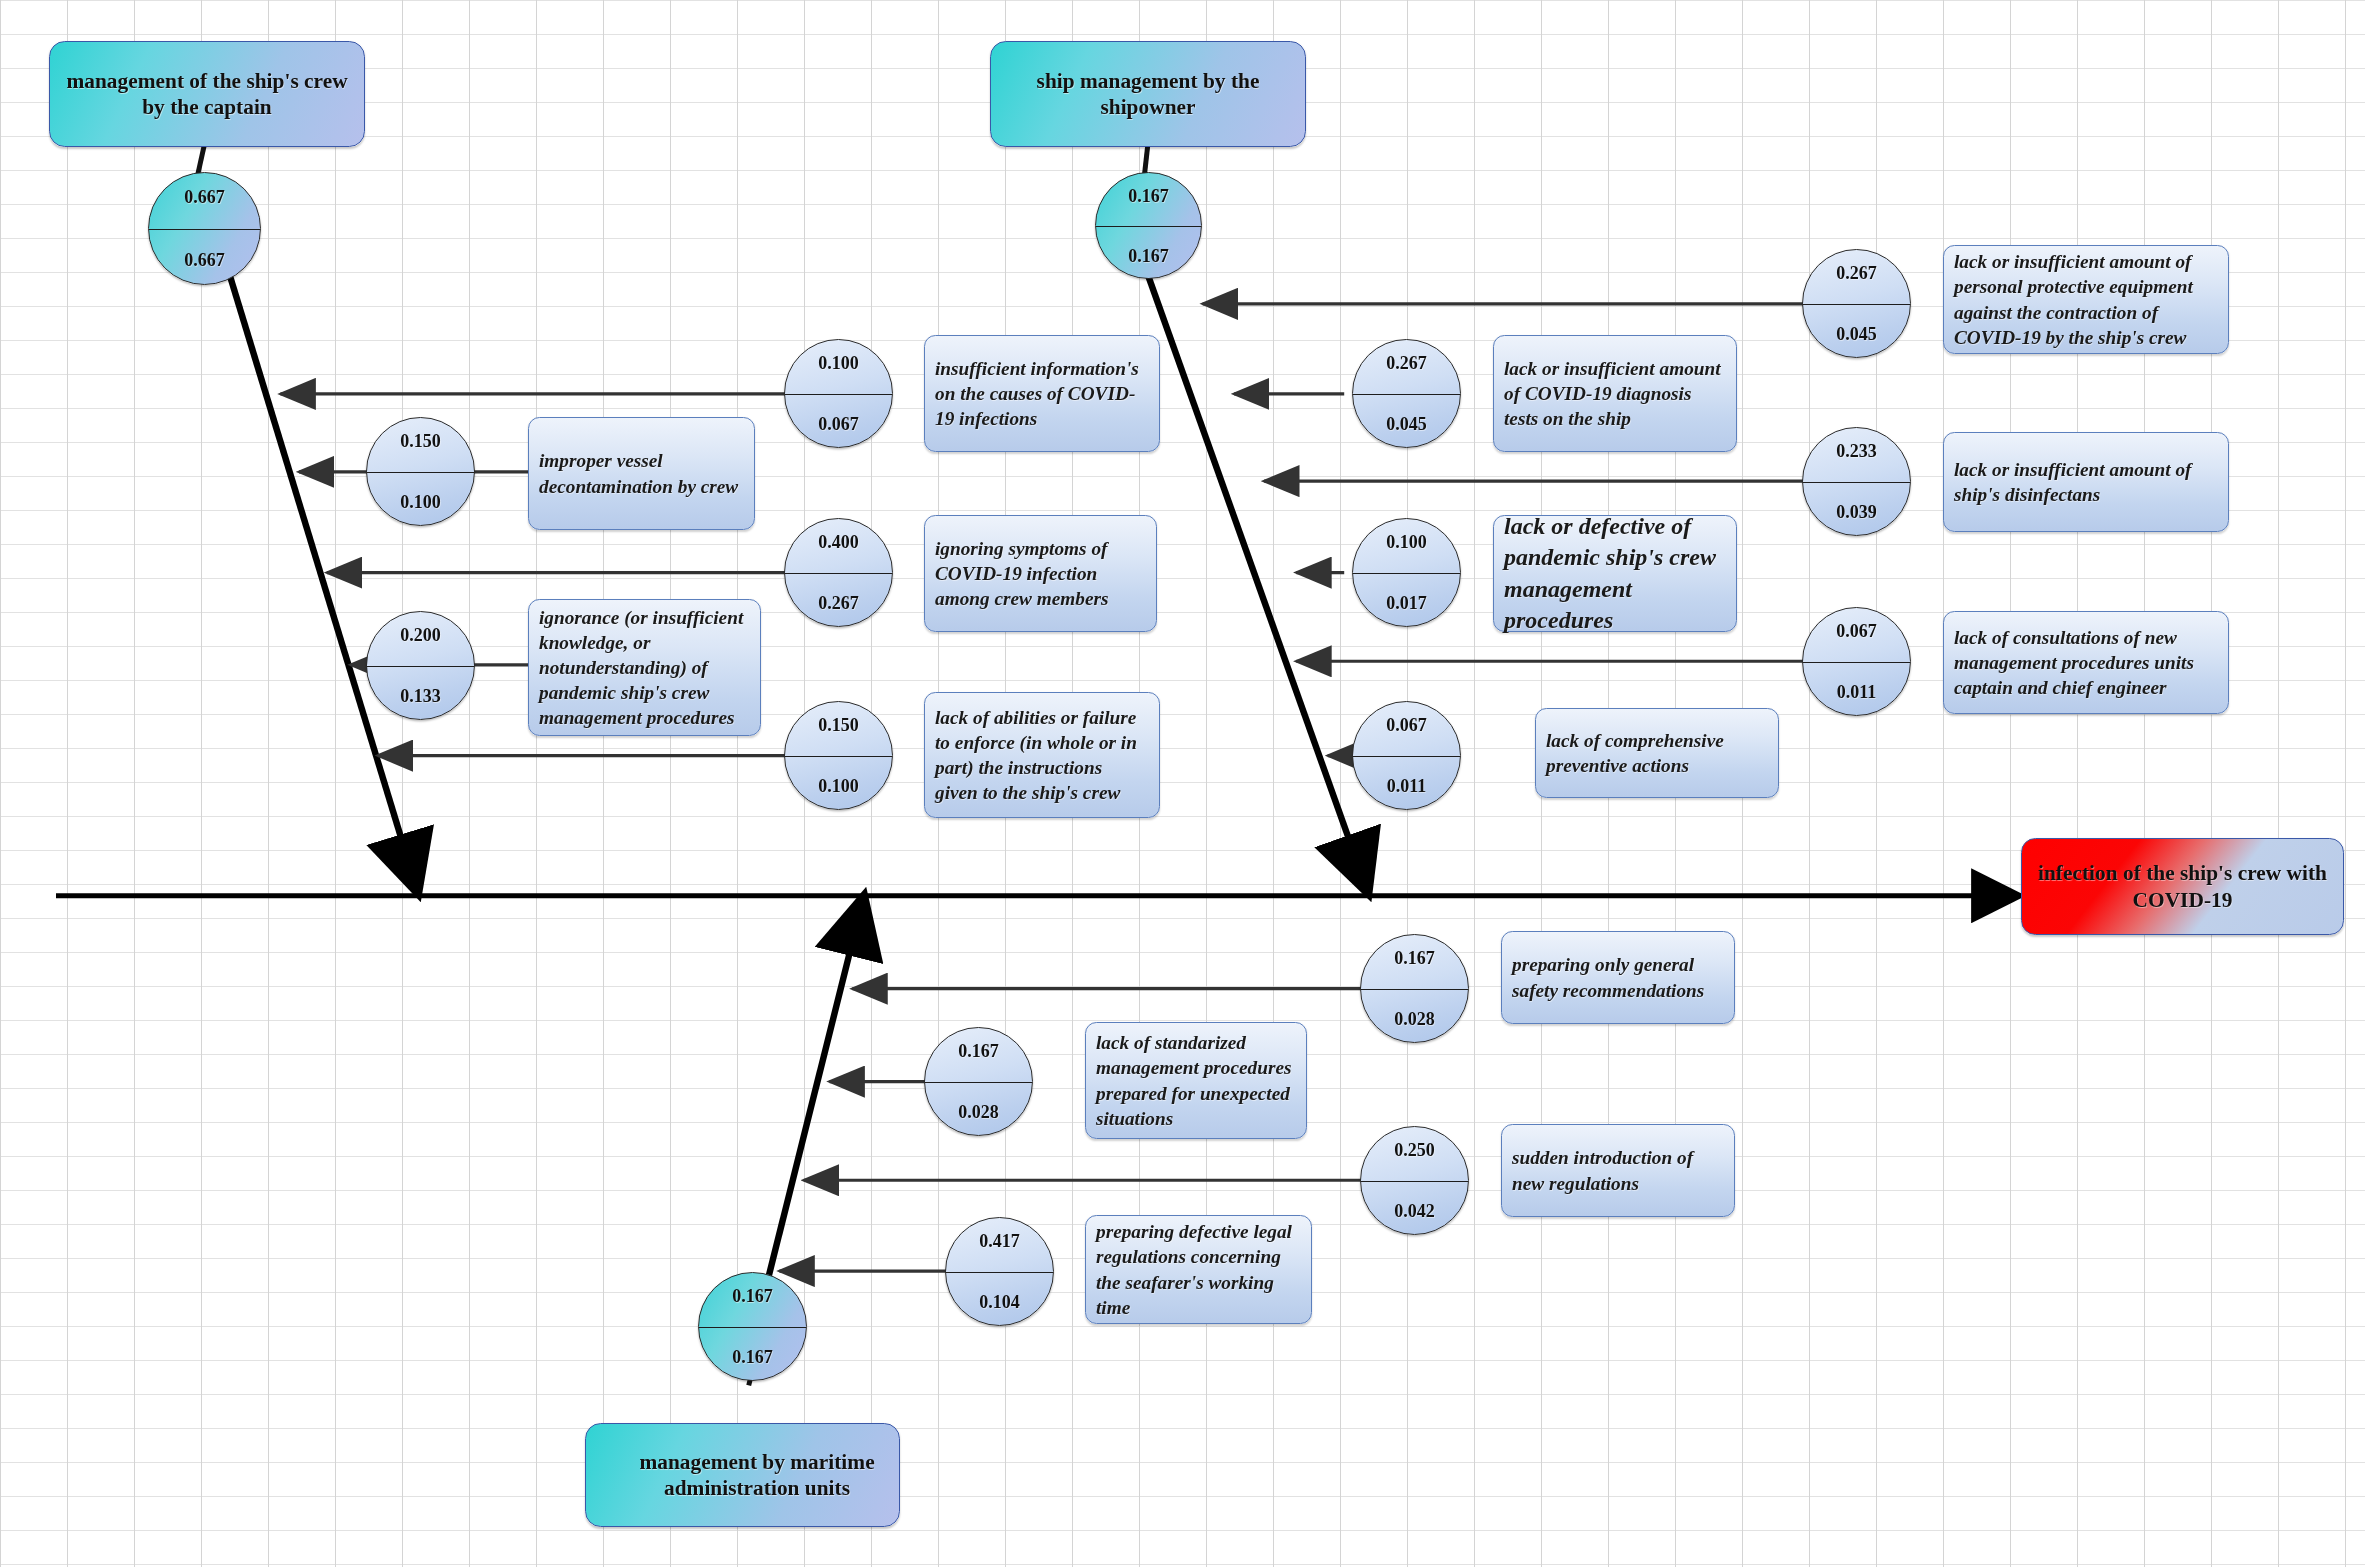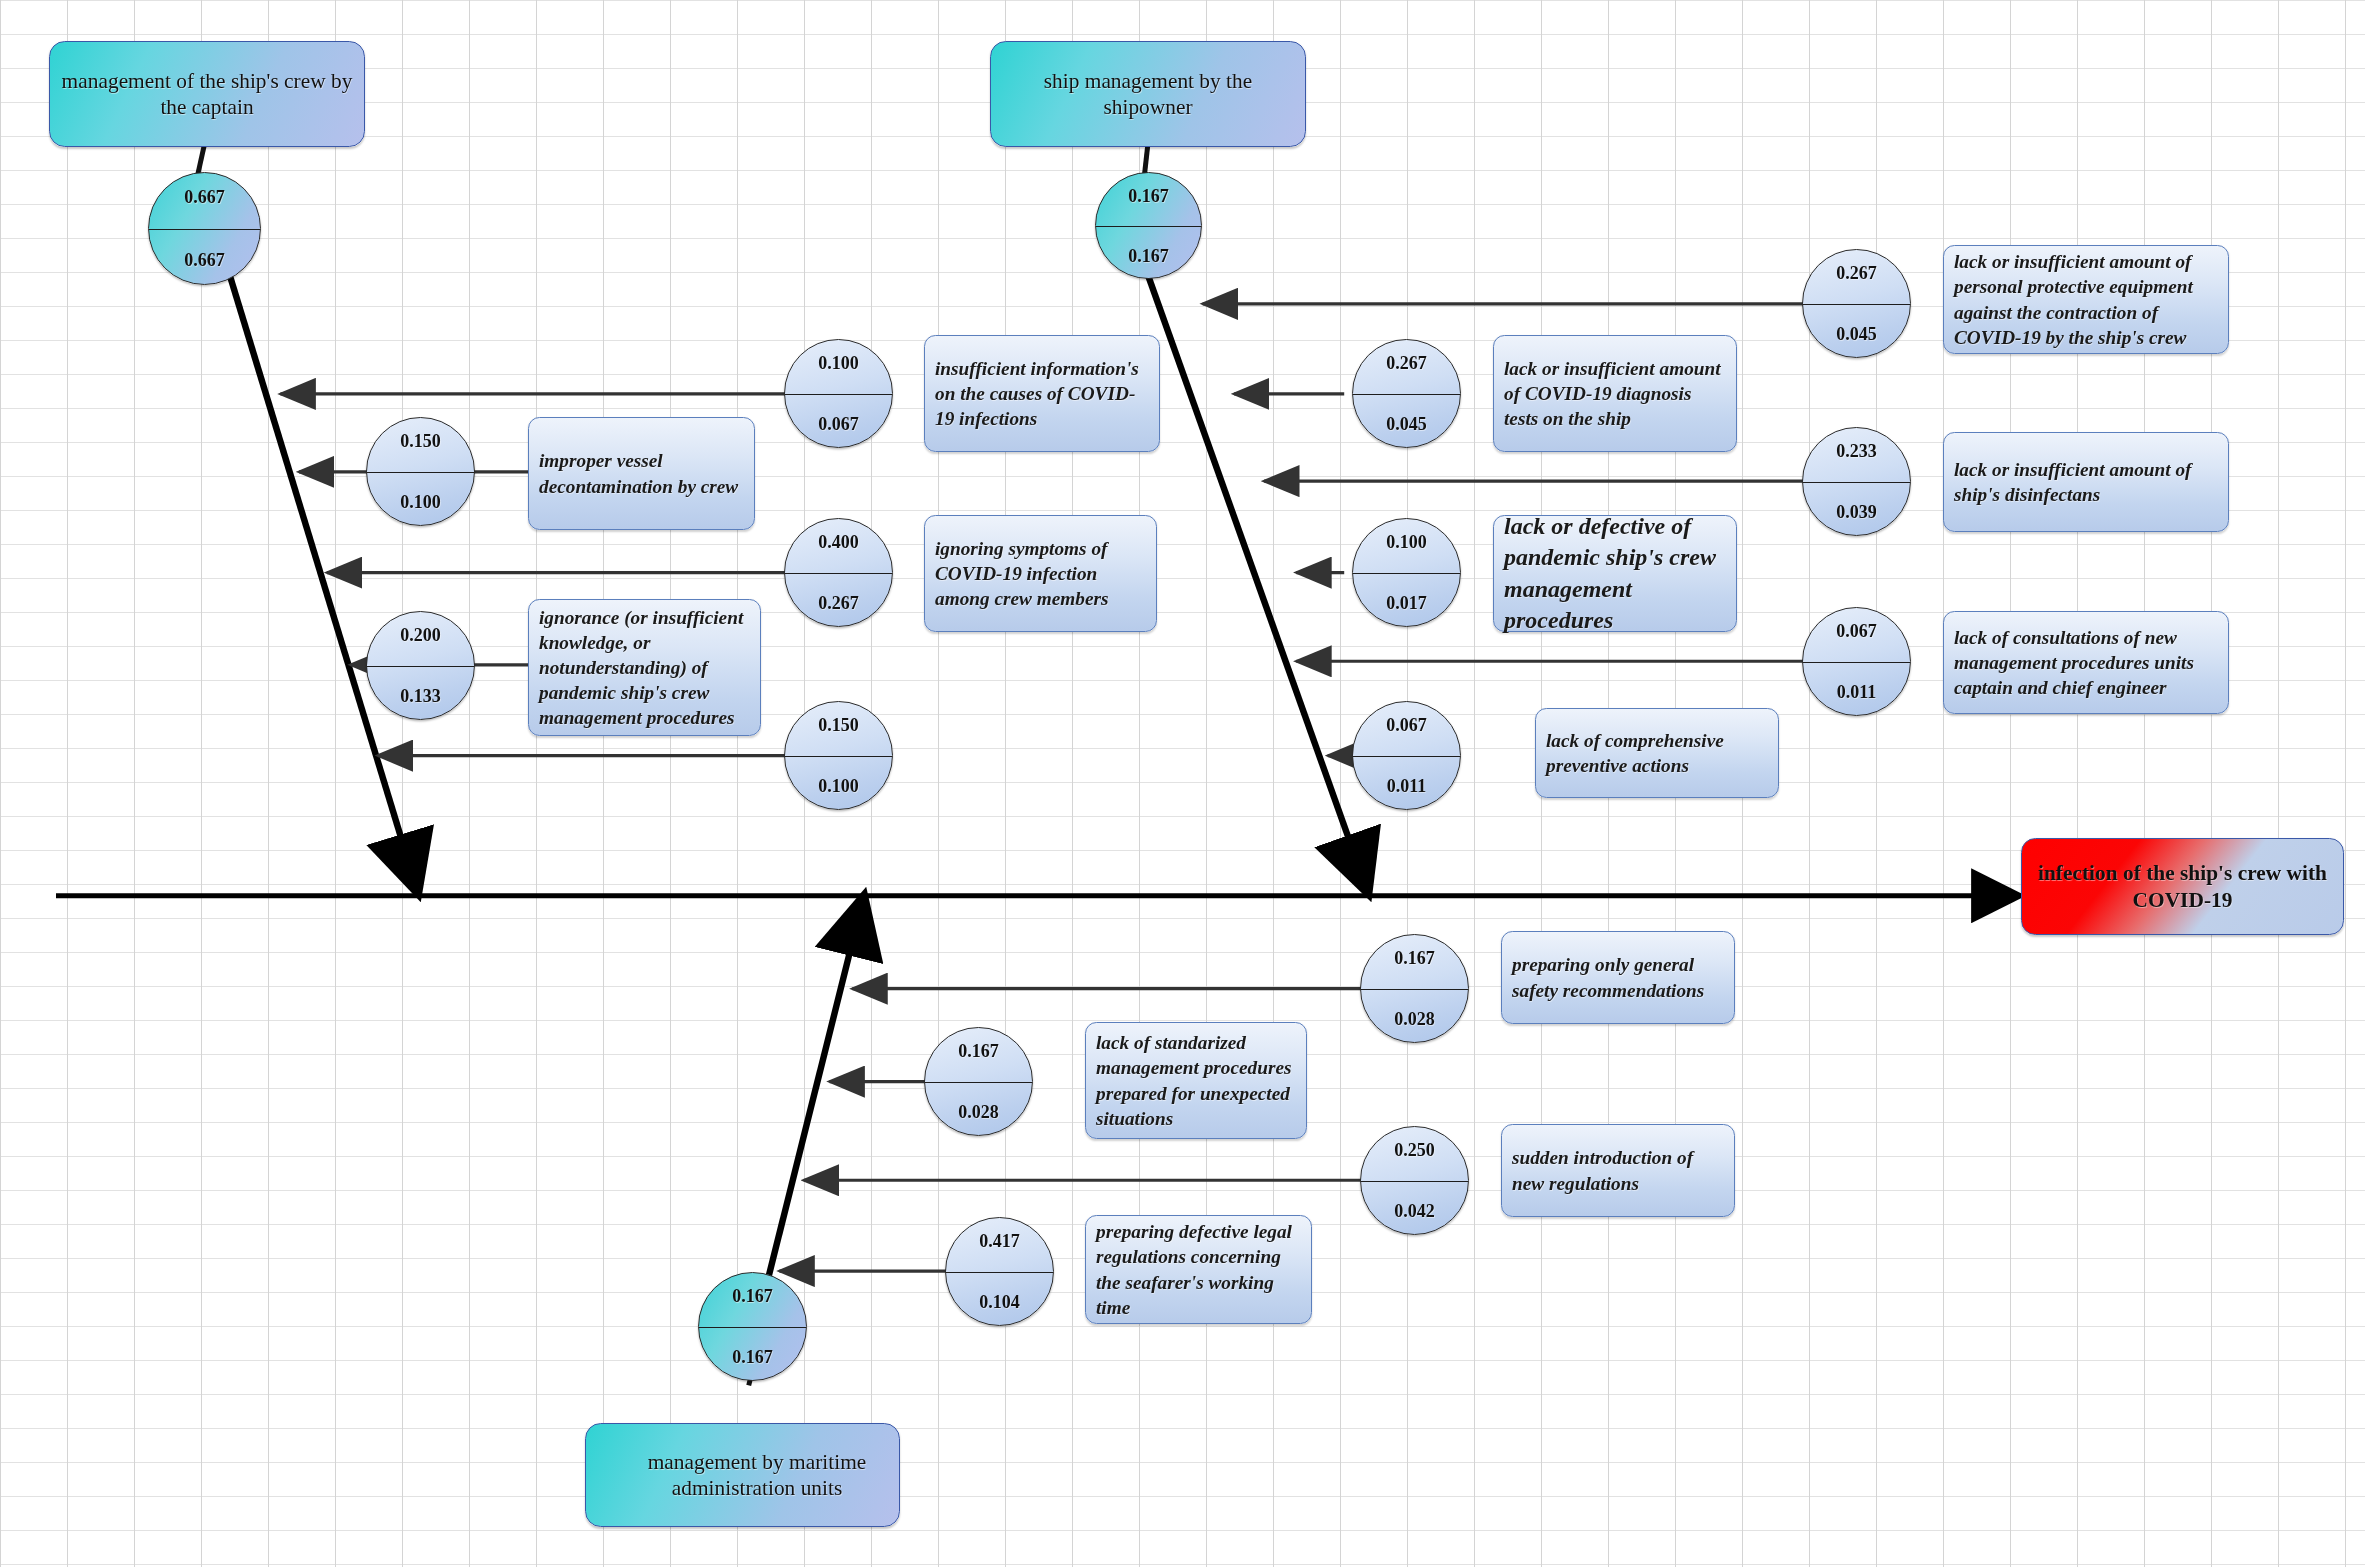--- a/index.html
+++ b/index.html
@@ -18,21 +18,21 @@
   #svg-layer{position:absolute;left:0;top:0;width:2366px;height:1567px;}
 
   
   .cat-box{
     position:absolute;
     box-sizing:border-box;
     border:1.4px solid #3a58a8;
     border-radius:15.7px;
     display:flex;align-items:center;justify-content:flex-start;
     text-align:center;
-    font-weight:normal;
+    font-weight:bold;
     color:#111;
     line-height:1.22;
     padding:4.3px 10px;
     text-shadow:0.7px 0.7px 0.7px rgba(255,255,255,.55);
     background:linear-gradient(115deg,#2fd3d3 0%,#66d6e0 28%,#9fc4e8 66%,#b6c0ec 100%);
     box-shadow:0 1.4px 2.1px rgba(0,0,0,.22);
   }
   
   .effect-box{
     position:absolute;
@@ -246,20 +246,23 @@
   </div>
   <div class="cause-box" style="left:528px;top:599px;width:233px;height:137px;font-size:19.3px;">
     <span>ignorance (or insufficient knowledge, or notunderstanding) of pandemic ship's crew management procedures</span>
   </div>
 
   <div class="circle" style="left:784px;top:701px;width:109px;height:109px;font-size:18px;">
     <span class="divider"></span>
     <span class="v-top">0.150</span>
     <span class="v-bot">0.100</span>
   </div>
+  <div class="cause-box" style="left:924px;top:692px;width:236px;height:126px;font-size:19.3px;">
+    <span>lack of abilities or failure to enforce (in whole or in part) the instructions given to the ship's crew</span>
+  </div>
 
   <div class="circle" style="left:1802px;top:249px;width:109px;height:109px;font-size:18px;">
     <span class="divider"></span>
     <span class="v-top">0.267</span>
     <span class="v-bot">0.045</span>
   </div>
   <div class="cause-box" style="left:1943px;top:245px;width:286px;height:109px;font-size:19.3px;">
     <span>lack or insufficient amount of personal protective equipment against the contraction of COVID-19 by the ship's crew</span>
   </div>
 

